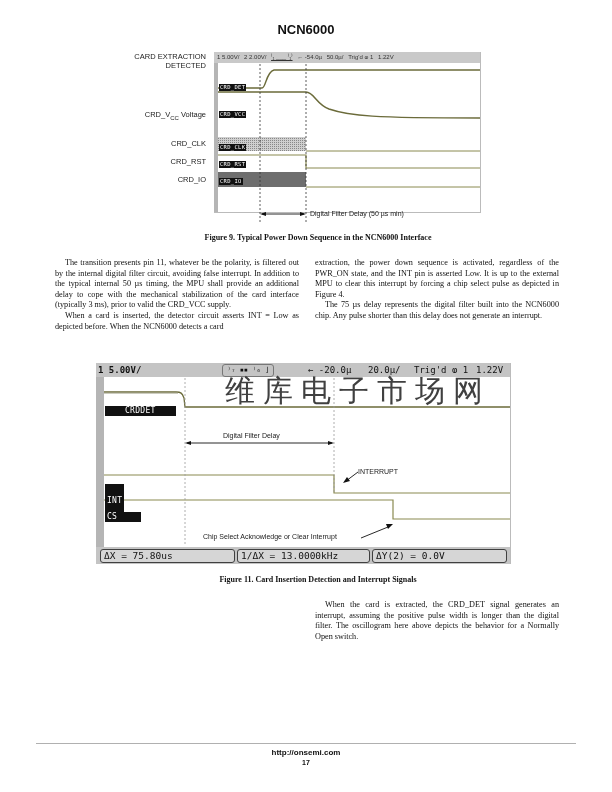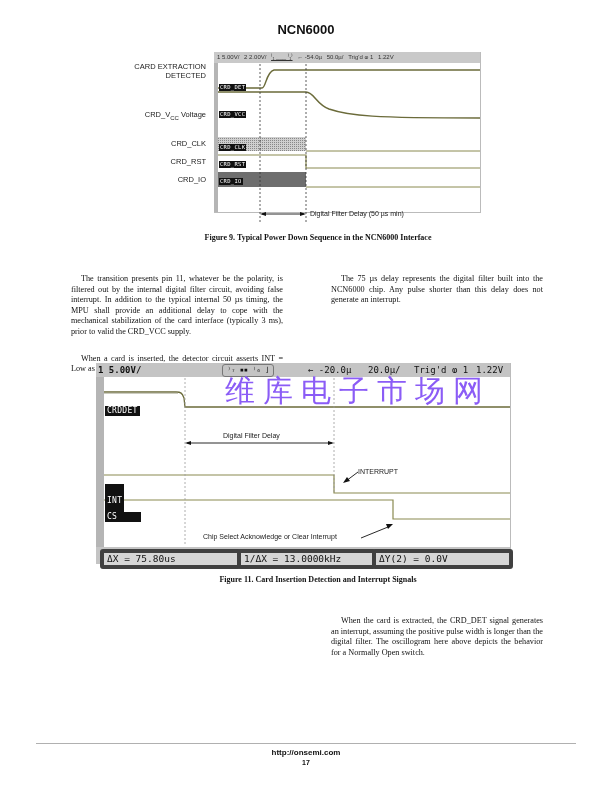--- a/index.html
+++ b/index.html
@@ -13,39 +13,39 @@
   #f9-scope { left:214px; top:52px; width:266px; height:160px; background:#fff; }
   #f9-header { left:214px; top:52px; width:266px; height:11px; background:#c9c9c9; font-size:6px; font-family:"Liberation Sans", sans-serif; color:#333; line-height:11px; white-space:nowrap; overflow:hidden; }
   #f9-header span { margin-left:3px; }
   .scope-leftbar { background:#b5b5b5; }
   .chan-tag { background:#111; color:#fff; font-family:"DejaVu Sans Mono", monospace; font-size:5.5px; line-height:7px; padding:0 1px; letter-spacing:0.3px; white-space:nowrap; }
   .fig-caption { font-family:Liberation Serif, serif; font-weight:bold; font-size:8px; text-align:center; left:0; width:612px;margin-left:12px; }
   .annot { font-family:"Liberation Sans", sans-serif; font-size:7px; color:#222; white-space:nowrap; }
 
   
   .col { font-size:8.2px; line-height:10.6px; text-align:justify; width:244px; }
-  .col p { margin:16px; text-indent:10px; }
+  .col p { margin:0; text-indent:10px; }
 
   
   #f10-header { left:96px; top:363px; width:414px; height:14px; background:#c4c4c4; font-family:"DejaVu Sans Mono", monospace; font-size:9px; line-height:14px; white-space:nowrap; color:#111; }
   #f10-footer { left:96px; top:547px; width:414px; height:17px; background:#c4c4c4; }
-  .foot-box { position:absolute; top:2px; height:12px; border:4px solid #404040; border-radius:3px; background:#d6d6d6; font-family:"DejaVu Sans Mono", monospace; font-size:9.5px; line-height:12px; padding-left:3px; white-space:nowrap; color:#111; }
-  .watermark { font-family:"DejaVu Serif", serif; font-size:30px; color:#8b5cf6; letter-spacing:8px; white-space:nowrap; }
+  .foot-box { position:absolute; top:2px; height:12px; border:1px solid #404040; border-radius:3px; background:#d6d6d6; font-family:"DejaVu Sans Mono", monospace; font-size:9.5px; line-height:12px; padding-left:3px; white-space:nowrap; color:#111; }
+  .watermark { font-family:"DejaVu Serif", serif; font-size:30px; color:#404040; letter-spacing:8px; white-space:nowrap; }
 
   #footer-rule { left:36px; top:743px; width:540px; height:1px; background:#b0b0b0; }
   #footer-url { left:0; width:612px; top:748px; text-align:center; font-family:"Liberation Sans", sans-serif; font-weight:bold; font-size:8px; }
   #footer-page { left:0; width:612px; top:759px; text-align:center; font-family:"Liberation Sans", sans-serif; font-weight:bold; font-size:7px; }
 </style>
 </head>
 <body>
 
 <div id="doc-title" class="abs sans">NCN6000</div>
 
 <div>
-  <div class="abs f9-label" style="left:96px; top:62px;">
+  <div class="abs f9-label" style="left:96px; top:52px;">
     <div>CARD EXTRACTION</div>
     <div>DETECTED</div>
   </div>
   <div class="abs f9-label" style="left:96px; top:110px;"><span>CRD_V</span><sub style="font-size:6px;">CC</sub><span> Voltage</span></div>
   <div class="abs f9-label" style="left:96px; top:139px;">CRD_CLK</div>
   <div class="abs f9-label" style="left:96px; top:157px;">CRD_RST</div>
   <div class="abs f9-label" style="left:96px; top:175px;">CRD_IO</div>
 
   <div id="f9-scope" class="abs" style="border-right:1px solid #bbb; border-bottom:1px solid #bbb;"></div>
   <div class="abs scope-leftbar" style="left:214px; top:52px; width:4px; height:160px;"></div>
@@ -95,20 +95,21 @@
 
   <div class="abs annot" style="left:310px; top:210px;">Digital Filter Delay (50 µs min)</div>
 </div>
 <div class="abs fig-caption" style="top:233px;">Figure 9. Typical Power Down Sequence in the NCN6000 Interface</div>
 
 <div class="abs col" style="left:55px; top:258px;">
   <p>The transition presents pin 11, whatever be the polarity, is filtered out by the internal digital filter circuit, avoiding false interrupt. In addition to the typical internal 50 µs timing, the MPU shall provide an additional delay to cope with the mechanical stabilization of the card interface (typically 3 ms), prior to valid the CRD_VCC supply.</p>
   <p>When a card is inserted, the detector circuit asserts INT = Low as depicted before. When the NCN6000 detects a card</p>
 </div>
 <div class="abs col" style="left:315px; top:258px;">
+  <p style="text-indent:0;">extraction, the power down sequence is activated, regardless of the PWR_ON state, and the INT pin is asserted Low. It is up to the external MPU to clear this interrupt by forcing a chip select pulse as depicted in Figure 4.</p>
   <p>The 75 µs delay represents the digital filter built into the NCN6000 chip. Any pulse shorter than this delay does not generate an interrupt.</p>
 </div>
 
 <div>
   <div class="abs" style="left:96px; top:363px; width:414px; height:201px; background:#fff; border-right:1px solid #bbb;"></div>
   <div class="abs scope-leftbar" style="left:96px; top:363px; width:8px; height:201px;"></div>
   <div id="f10-header" class="abs">
     <span style="margin-left:2px; font-weight:bold;">1 5.00V/</span>
     <span style="position:absolute; left:126px; border:1px solid #777; border-radius:3px; padding:0 4px; line-height:11px; top:1px; font-size:7px;">⁾₇       ▪▪ ⁾₀ ⌋</span>
     <span style="position:absolute; left:212px;">← -20.0µ</span>
@@ -135,21 +136,21 @@
     <polygon points="89,80 95,78 95,82" fill="#111"></polygon>
     <polygon points="238,80 232,78 232,82" fill="#111"></polygon>
 
     <line x1="262" y1="109" x2="250" y2="118" stroke="#111" stroke-width="0.9"></line>
     <polygon points="247,120 251,114 254,118" fill="#111"></polygon>
 
     <line x1="265" y1="175" x2="292" y2="164" stroke="#111" stroke-width="0.9"></line>
     <polygon points="297,161 290,161 292,166" fill="#111"></polygon>
   </svg>
 
-  <div class="abs chan-tag" style="left:105px; top:406px; font-size:8px; line-height:10px; padding:0 2px;text-align:center;">CRDDET</div>
+  <div class="abs chan-tag" style="left:105px; top:406px; font-size:8px; line-height:10px; padding:0 20px;text-align:center;">CRDDET</div>
   <div class="abs chan-tag" style="left:105px; top:484px; font-size:8px; line-height:10px; padding:12px 2px;">INT</div>
   <div class="abs chan-tag" style="left:105px; top:512px; font-size:8px; line-height:10px; padding:0 24px 0 2px;">CS</div>
 
   <div class="abs annot" style="left:223px; top:432px;">Digital Filter Delay</div>
   <div class="abs annot" style="left:358px; top:468px;">INTERRUPT</div>
   <div class="abs annot" style="left:203px; top:533px;">Chip Select Acknowledge or Clear Interrupt</div>
 
   <div id="f10-footer" class="abs">
     <div class="foot-box" style="left:4px; width:130px;">ΔX = 75.80us</div>
     <div class="foot-box" style="left:141px; width:128px;">1/ΔX = 13.0000kHz</div>

